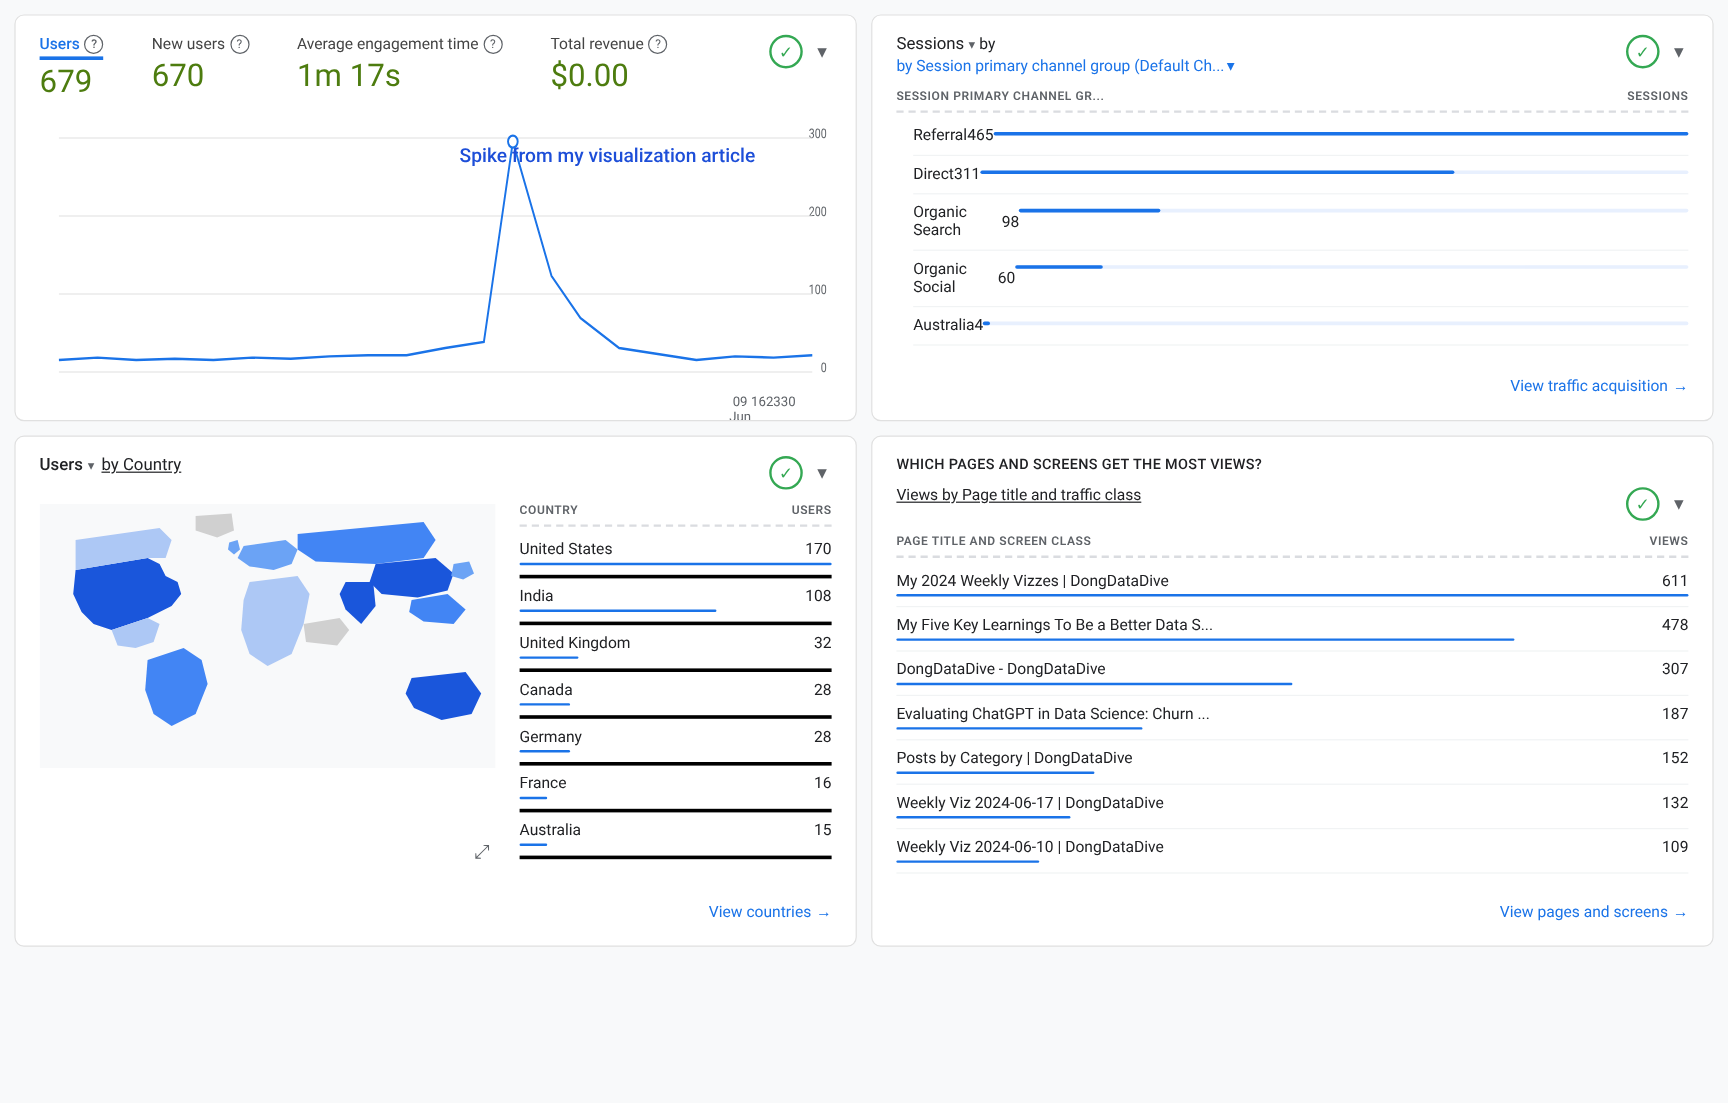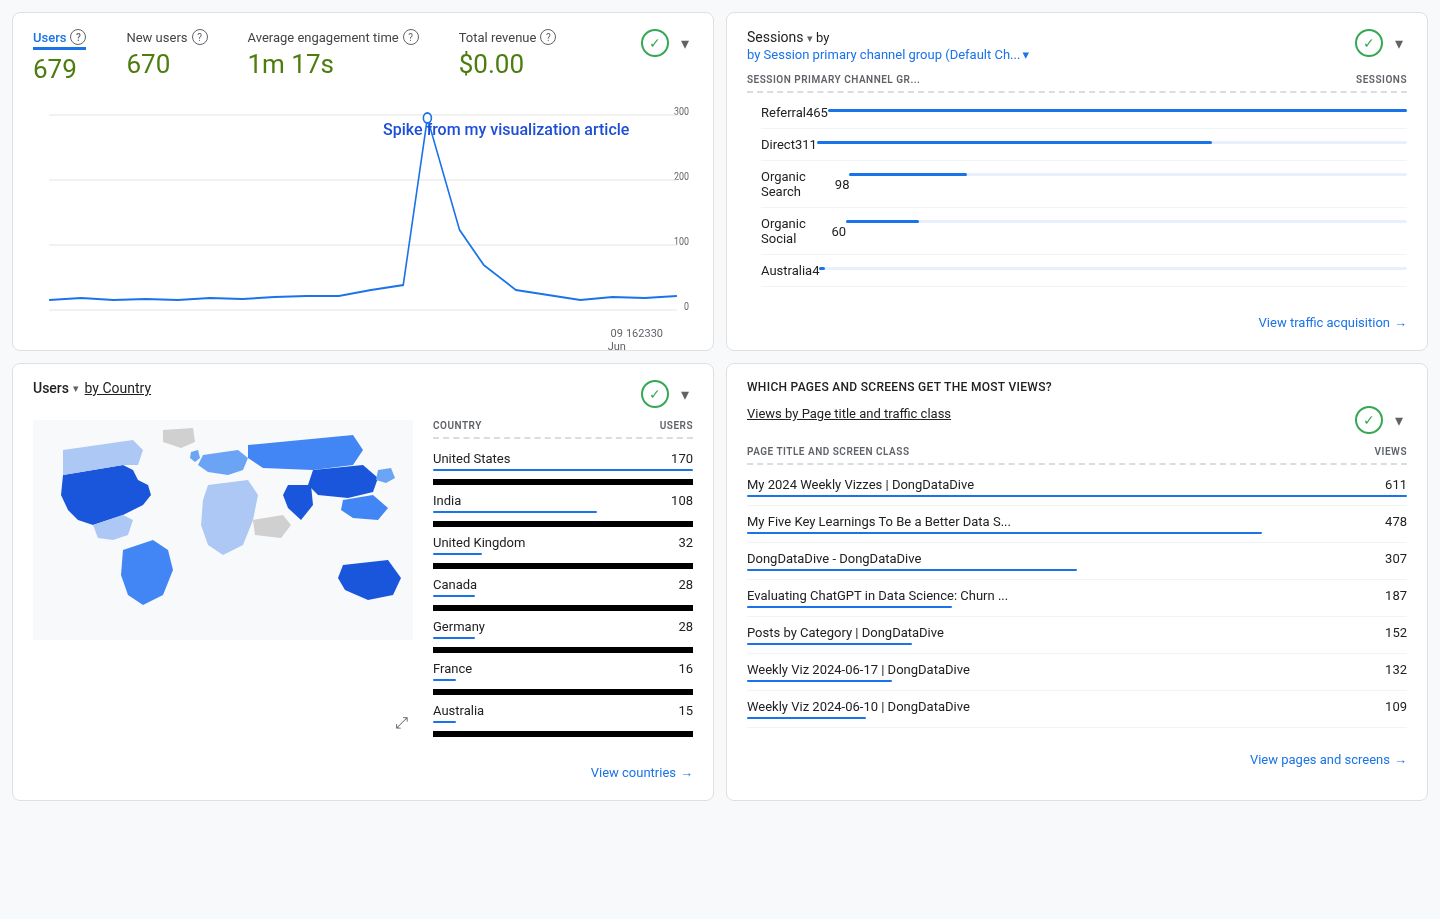--- a/index.html
+++ b/index.html
@@ -237,21 +237,21 @@
       position: relative;
     }
 
     .countries-table {
       flex: 1;
     }
 
     .country-row {
       display: flex;
       flex-direction: column;
-      border-bottom: 6px solid #000000;
+      border-bottom: 3px solid #000000;
       padding: 8px 0;
     }
 
     .country-row-main {
       display: flex;
       justify-content: space-between;
     }
 
     .country-bar {
       height: 2px;

